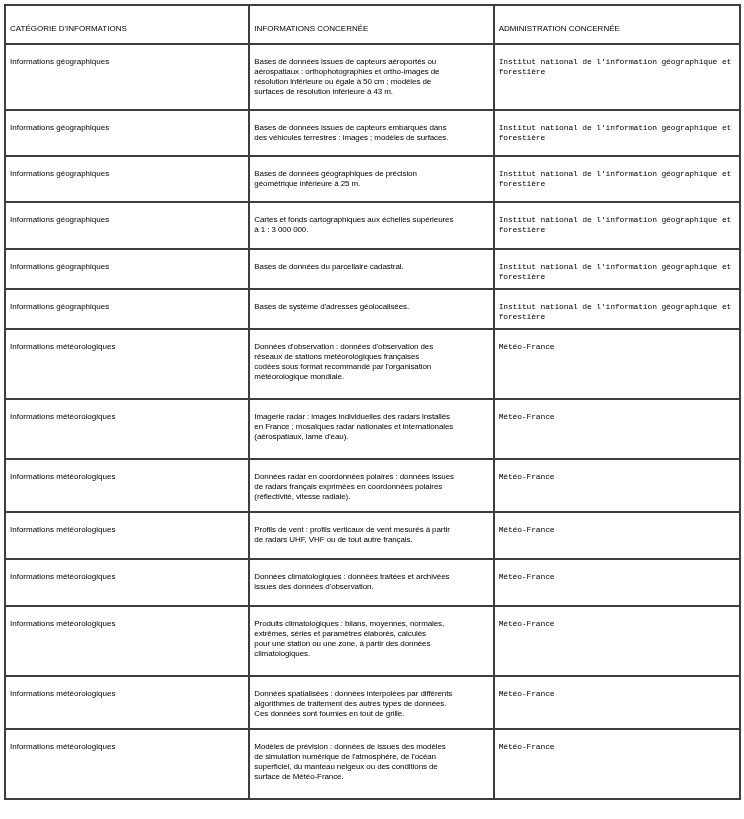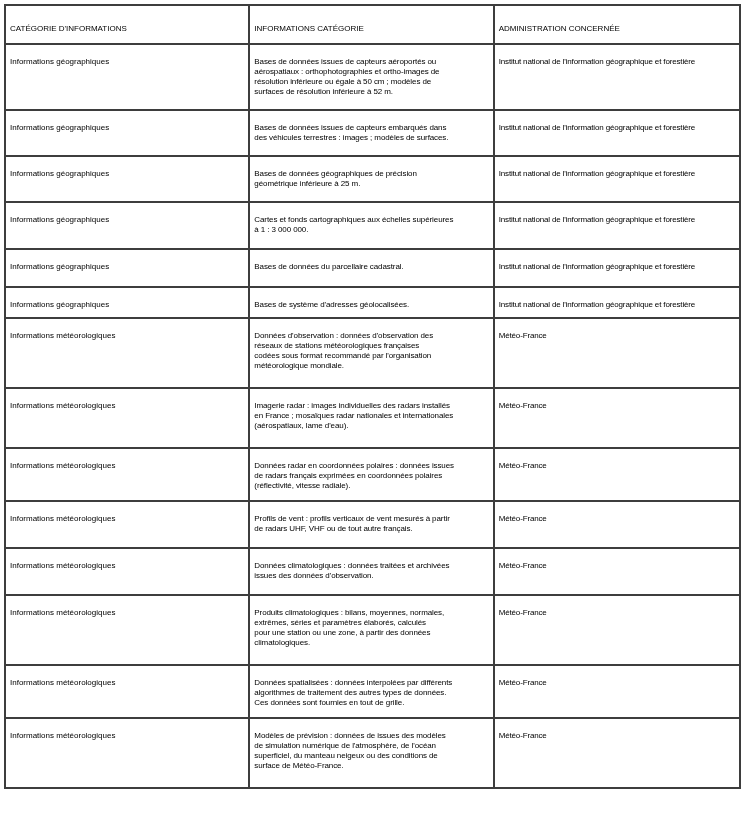--- a/index.html
+++ b/index.html
@@ -31,44 +31,44 @@
     vertical-align: top;
     padding: 12px 0 6px 4px;
     overflow: hidden;
   }
   tr.header-row td {
     vertical-align: middle;
     padding: 10px 2px 2px 4px;
     height: 39px;
   }
   .cell-info { white-space: pre-line; letter-spacing: -0.1px; }
-  .cell-admin { letter-spacing: -0.15px; }
+  .cell-admin { letter-spacing: -0.15px; font-family: Liberation Mono, monospace; }
 </style>
 </head>
 <body>
 
 <div class="page">
   <table class="info-table">
     <colgroup>
       <col class="c1">
         <col class="c2">
         <col class="c3">
     </colgroup>
     <tbody>
       <tr class="header-row">
         <td>CATÉGORIE D'INFORMATIONS</td>
-        <td>INFORMATIONS CATÉGORIE</td>
+        <td>INFORMATIONS CONCERNÉE</td>
         <td>ADMINISTRATION CONCERNÉE</td>
       </tr>
       <tr style="height:66px">
         <td class="cell-category">Informations géographiques</td>
         <td class="cell-info">Bases de données issues de capteurs aéroportés ou
 aérospatiaux : orthophotographies et ortho-images de
 résolution inférieure ou égale à 50 cm ; modèles de
-surfaces de résolution inférieure à 52 m.</td>
+surfaces de résolution inférieure à 43 m.</td>
         <td class="cell-admin">Institut national de l'information géographique et forestière</td>
       </tr>
       <tr style="height:46px">
         <td class="cell-category">Informations géographiques</td>
         <td class="cell-info">Bases de données issues de capteurs embarqués dans
 des véhicules terrestres : images ; modèles de surfaces.</td>
         <td class="cell-admin">Institut national de l'information géographique et forestière</td>
       </tr>
       <tr style="height:46px">
         <td class="cell-category">Informations géographiques</td>

